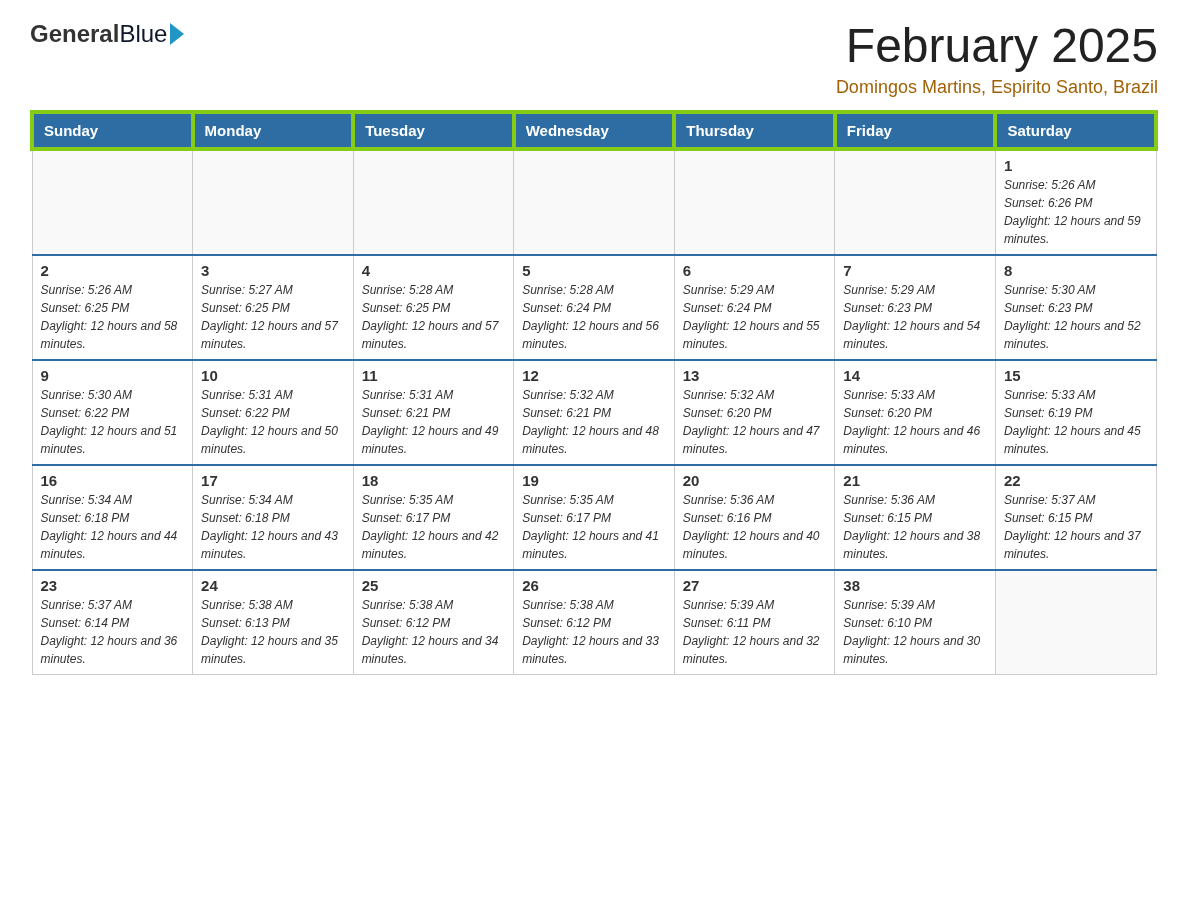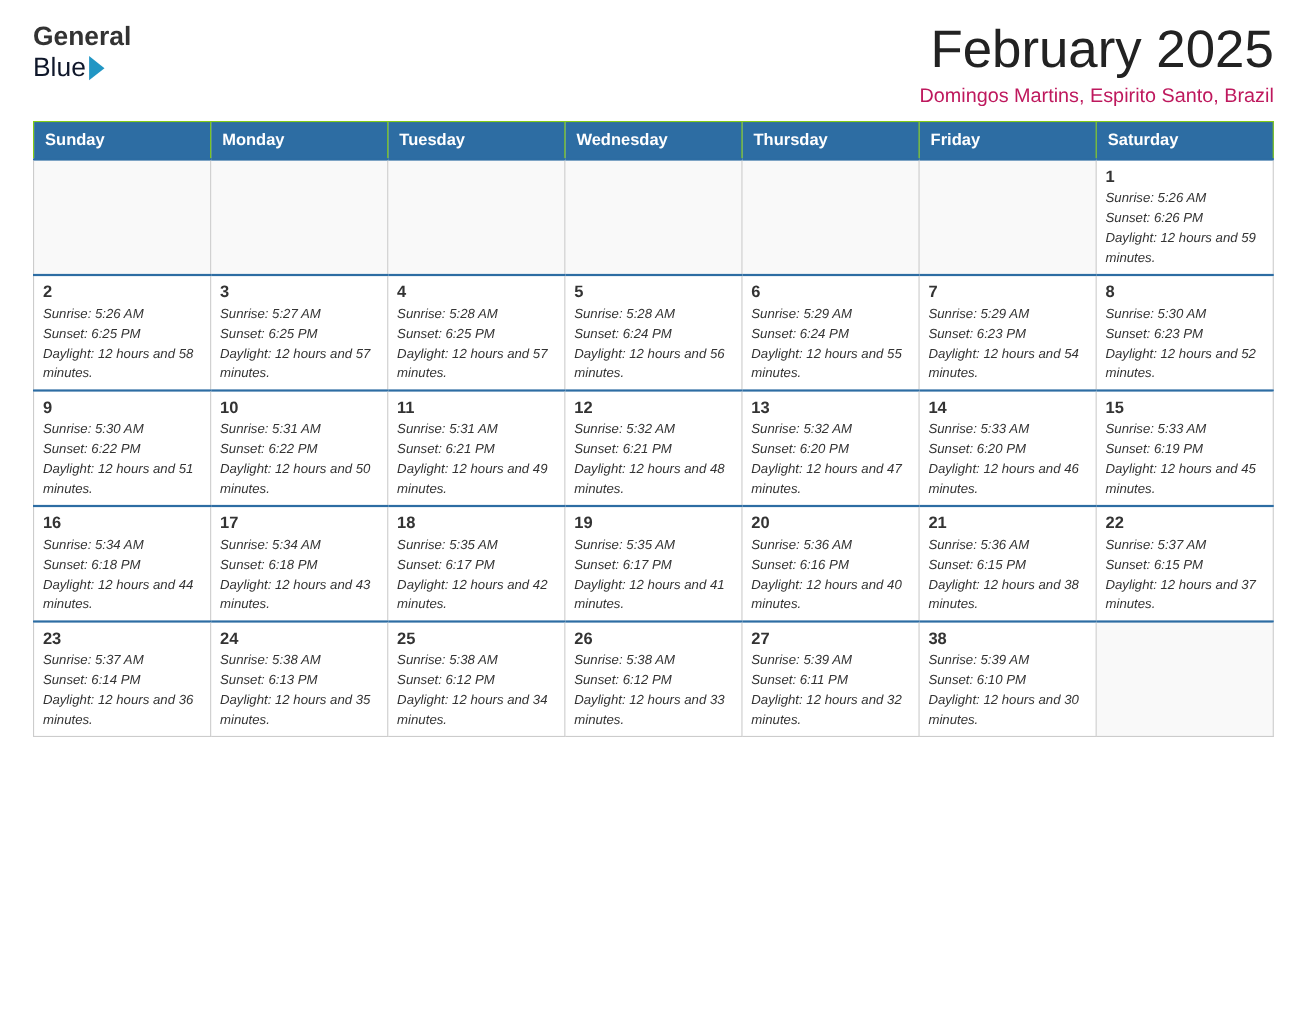--- a/index.html
+++ b/index.html
@@ -11,51 +11,51 @@
       min-height: 918px;
     }
     .header {
       display: flex;
       justify-content: space-between;
       align-items: flex-start;
       margin-bottom: 10px;
     }
     .logo {
       display: flex;
-      flex-direction: column;
+      flex-direction: row;
       align-items: flex-start;
       text-align: center;
     }
     .title-section {
       text-align: right;
     }
     .month-title {
       font-size: 48px;
       font-weight: normal;
       color: #222;
       line-height: 1.1;
     }
     .subtitle {
       font-size: 18px;
-      color: #be185d;
+      color: #a16207;
       margin-top: 4px;
     }
     .calendar {
       width: 100%;
       border-collapse: collapse;
       margin-top: 12px;
     }
     .calendar th {
       background-color: #2d6da3;
       color: #fff;
       padding: 8px 10px;
       font-size: 15px;
       font-weight: bold;
       text-align: left;
-      border: 1px solid #84cc16;
+      border: 4px solid #84cc16;
     }
     .calendar td {
       vertical-align: top;
       padding: 6px 8px;
       border: 1px solid #ccc;
       width: 14.28%;
       min-height: 100px;
       font-size: 12.5px;
       color: #333;
     }

